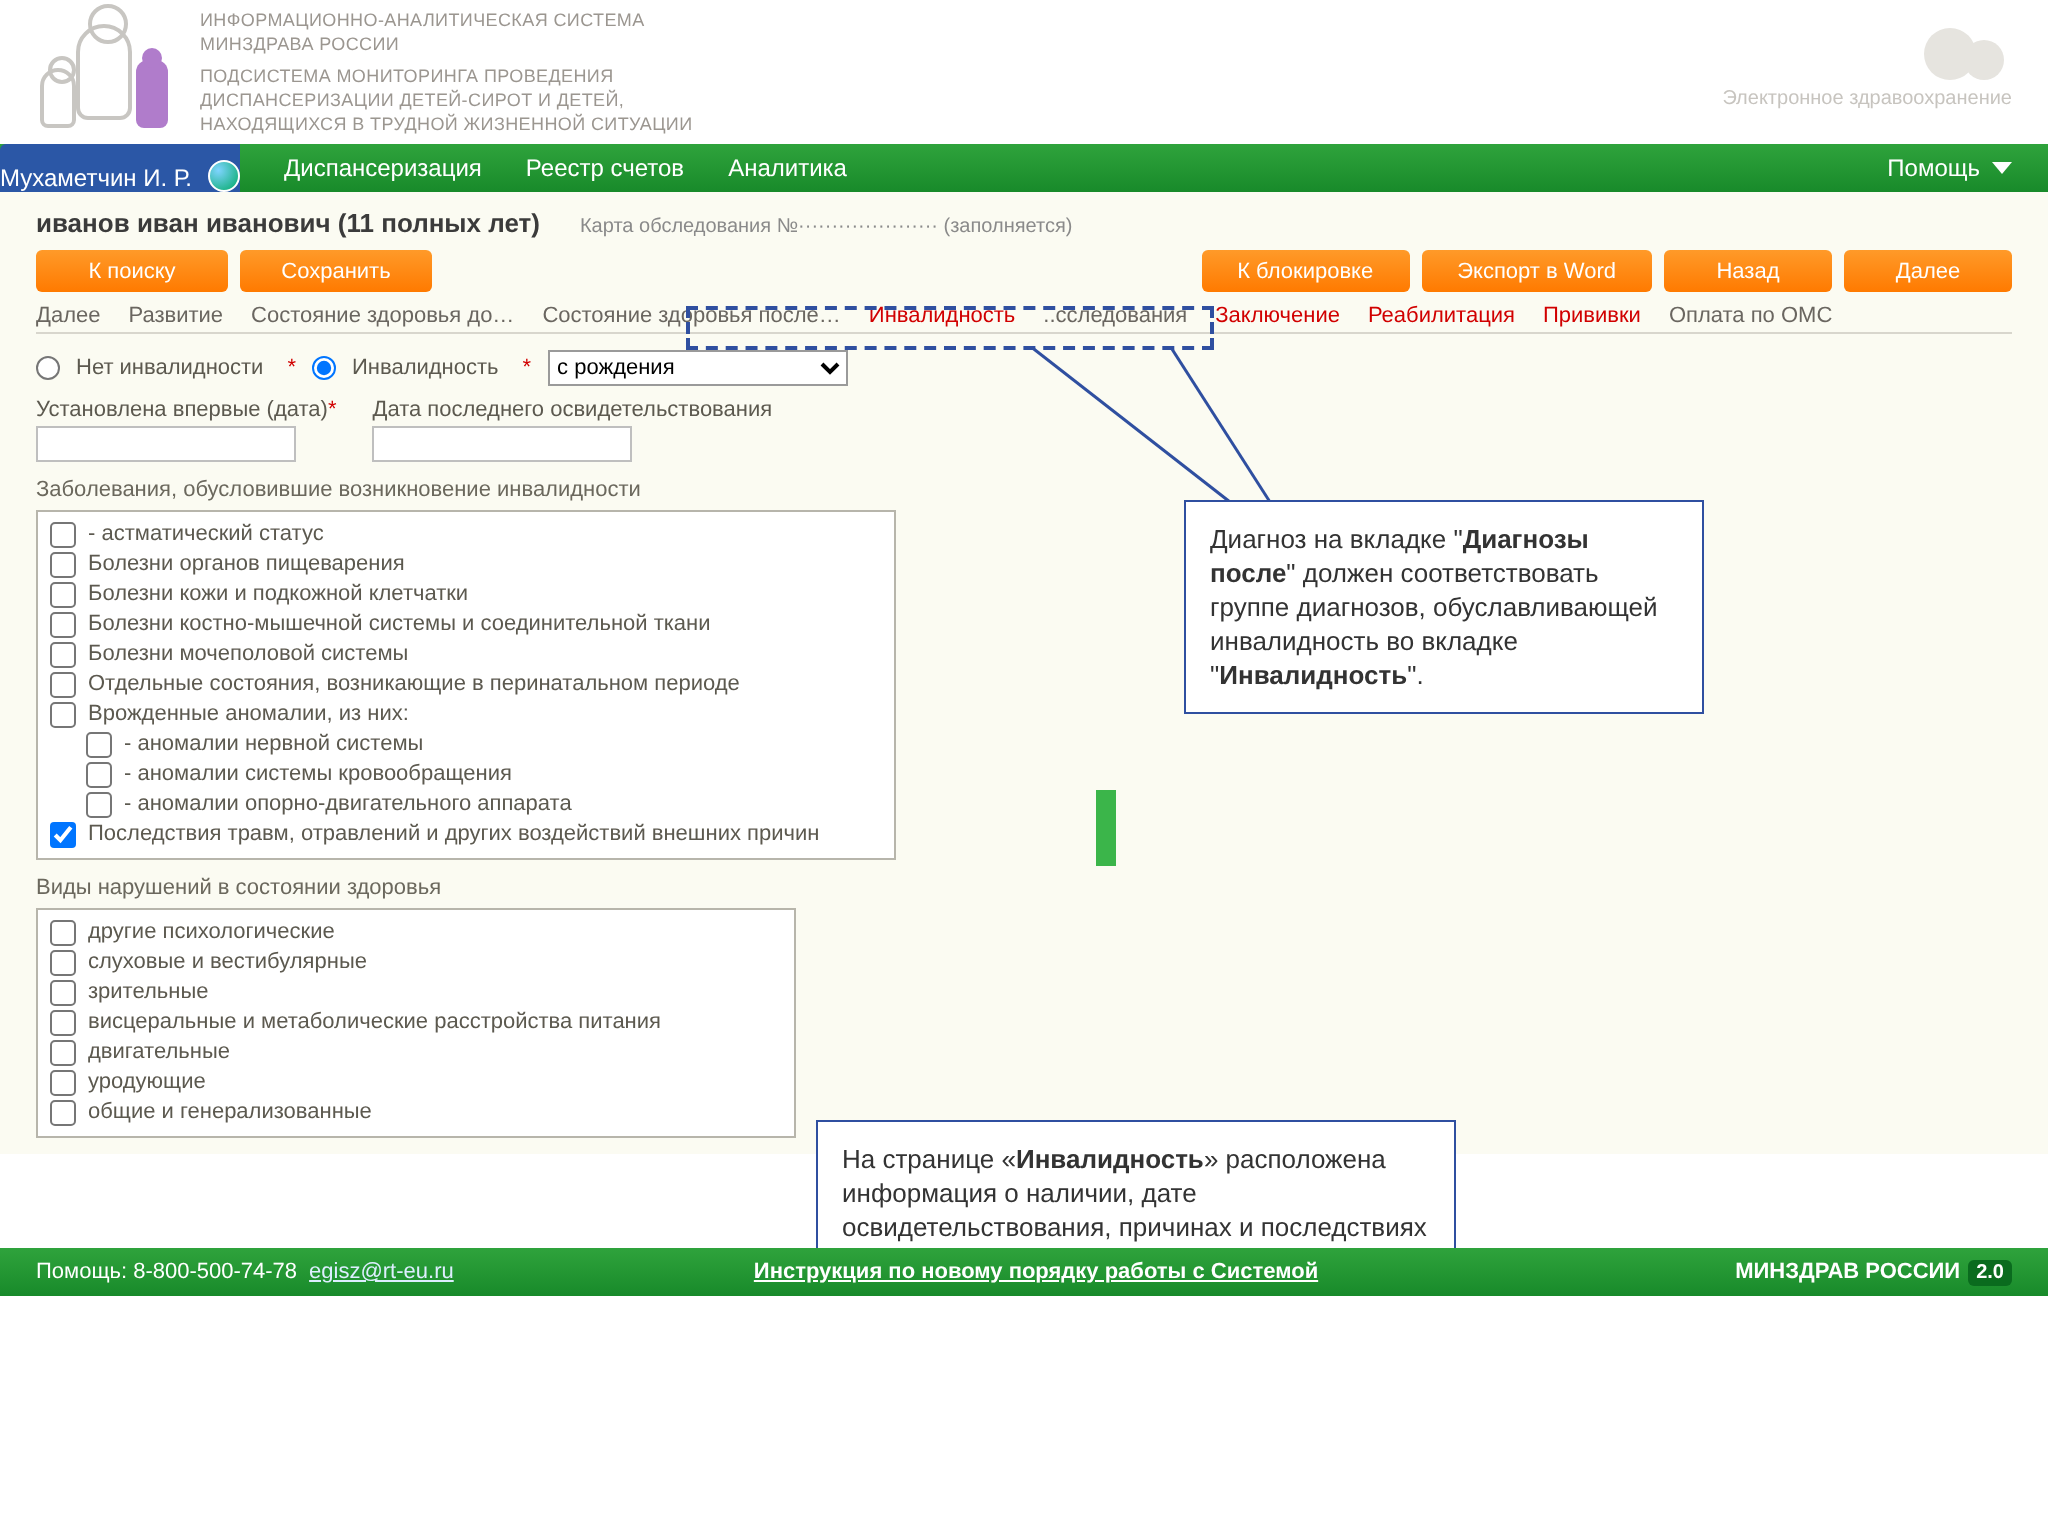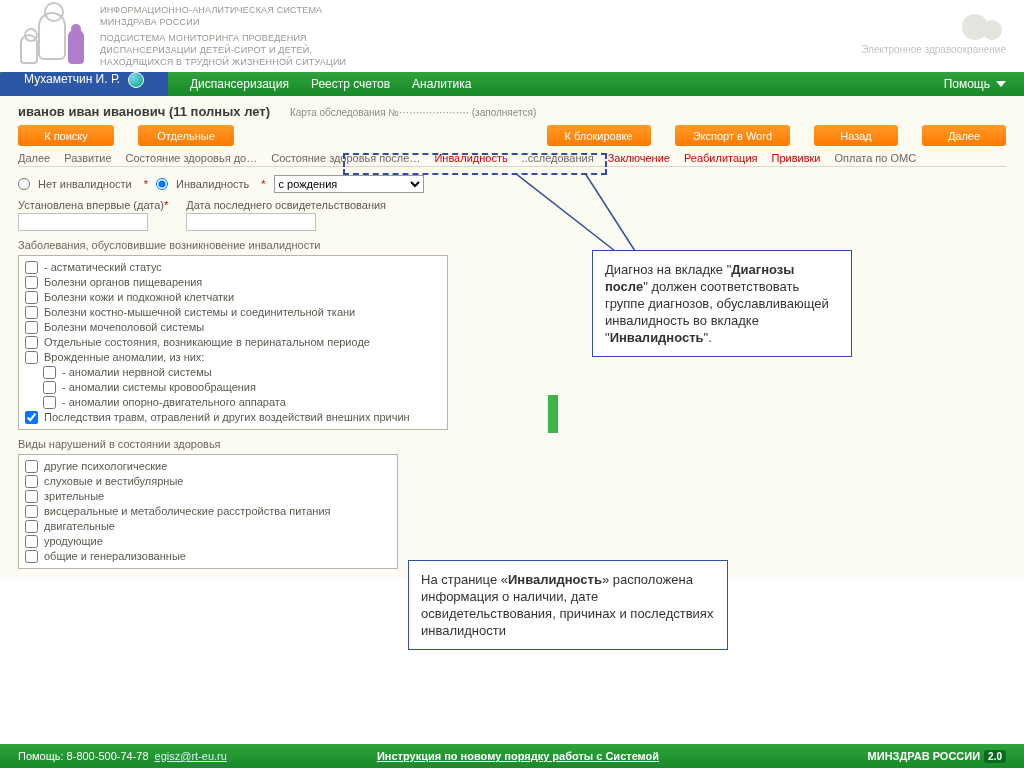--- a/index.html
+++ b/index.html
@@ -1,43 +1,43 @@
 <!DOCTYPE html>
 <html><head>
 <meta charset="utf-8">
 <style>
   *{box-sizing:border-box;margin:0;padding:0;font-family:Arial,Helvetica,sans-serif}
   body{background:#fff;font-size:11px;color:#444}
-  .wrap{width:1024px;height:768px;position:relative}
+  .wrap{width:1024px;height:648px;position:relative}
   .top{height:72px;padding:8px 18px;display:flex;align-items:center}
   .logo{width:70px;height:56px;position:relative;margin-right:12px}
   .silA{position:absolute;width:28px;height:48px;border:2px solid #c8c6c2;border-radius:14px 14px 6px 6px;left:20px;top:4px}
   .silA::before{content:"";position:absolute;width:16px;height:16px;border:2px solid #c8c6c2;border-radius:50%;left:4px;top:-12px}
   .silB{position:absolute;width:18px;height:30px;border:2px solid #c8c6c2;border-radius:9px 9px 4px 4px;left:2px;bottom:0}
   .silB::before{content:"";position:absolute;width:10px;height:10px;border:2px solid #c8c6c2;border-radius:50%;left:2px;top:-8px}
   .silC{position:absolute;width:16px;height:34px;background:#b07ccb;border-radius:6px 6px 4px 4px;right:4px;bottom:0}
   .silC::before{content:"";position:absolute;width:10px;height:10px;background:#b07ccb;border-radius:50%;left:3px;top:-6px}
   .systxt{color:#9b9690;font-size:9px;line-height:12px;letter-spacing:.2px}
   .elhealth{position:absolute;right:18px;top:14px;text-align:right;color:#c7c4bf;font-size:10px}
   .cloud{width:50px;height:28px;margin:0 0 2px auto;position:relative}
   .cloud::before,.cloud::after{content:"";position:absolute;background:#e6e4df;border-radius:50%}
   .cloud::before{width:26px;height:26px;left:6px;top:0}
   .cloud::after{width:20px;height:20px;right:4px;top:6px}
   .navbar{height:24px;background:linear-gradient(#2fa33c,#188a2a);display:flex;align-items:center;color:#fff;font-size:12px}
-  .usertag{background:#2b57a6;height:24px;display:flex;align-items:flex-start;padding:0 24px;border-top-left-radius:3px}
+  .usertag{background:#2b57a6;height:24px;display:flex;align-items:flex-end;padding:0 0;border-top-left-radius:3px}
   .globe{width:16px;height:16px;border-radius:50%;background:radial-gradient(circle at 30% 30%,#7fd4ff,#0a6);margin-left:8px;border:1px solid #fff}
   .navlink{margin-left:22px;cursor:pointer}
   .help{margin-left:auto;padding-right:18px;display:flex;align-items:center;gap:6px}
   .help .arr{width:0;height:0;border-left:5px solid transparent;border-right:5px solid transparent;border-top:6px solid #fff}
   .content{padding:4px 18px 0 18px;background:#fbfbf2}
   .titlerow{display:flex;align-items:baseline;gap:12px;padding:4px 0}
   .titlerow h1{font-size:17px;color:#6a6660;font-weight:normal}
   .patient{font-size:13px;font-weight:bold;color:#3b3b3b}
   .cardno{font-size:10px;color:#8a8a8a;margin-left:8px}
-  .btnrow{display:flex;gap:24px;margin:2px 0 6px}
+  .btnrow{display:flex;gap:6px;margin:2px 0 6px}
   .spacer{flex:1}
   .obtn{height:21px;background:linear-gradient(#ff9a29,#ff7a00);color:#fff;border:none;border-radius:3px;padding:0 18px;font-size:11px;cursor:pointer}
   .obtn.wide{min-width:96px}
   .tabs{display:flex;gap:14px;border-bottom:1px solid #d8d6cd;font-size:11px;padding-bottom:2px;position:relative}
   .tab{color:#6a6660;cursor:pointer;white-space:nowrap}
   .tab.red{color:#d10000}
   .dashbox{position:absolute;border:2px dashed #2f4fa0;}
   .db1{left:343px;top:153px;width:264px;height:22px}
   .formarea{padding:8px 0;font-size:11px;color:#5c594f}
   .fr{display:flex;align-items:center;gap:8px;margin-bottom:6px}
@@ -102,21 +102,21 @@
       </div>
   </div>
 
   <div class="content">
     <div class="titlerow">
       <span class="patient">иванов иван иванович (11 полных лет)</span>
       <span class="cardno">Карта обследования №····················· (заполняется)</span>
     </div>
     <div class="btnrow">
       <button class="obtn wide">К поиску</button>
-      <button class="obtn wide">Отдельные</button>
+      <button class="obtn wide">Сохранить</button>
       <div class="spacer"></div>
       <button class="obtn">К блокировке</button>
       <button class="obtn">Экспорт в Word</button>
       <button class="obtn" style="min-width:84px">Назад</button>
       <button class="obtn" style="min-width:84px">Далее</button>
     </div>
     <div class="tabs">
       <span class="tab">Далее</span>
       <span class="tab">Развитие</span>
       <span class="tab">Состояние здоровья до…</span>

